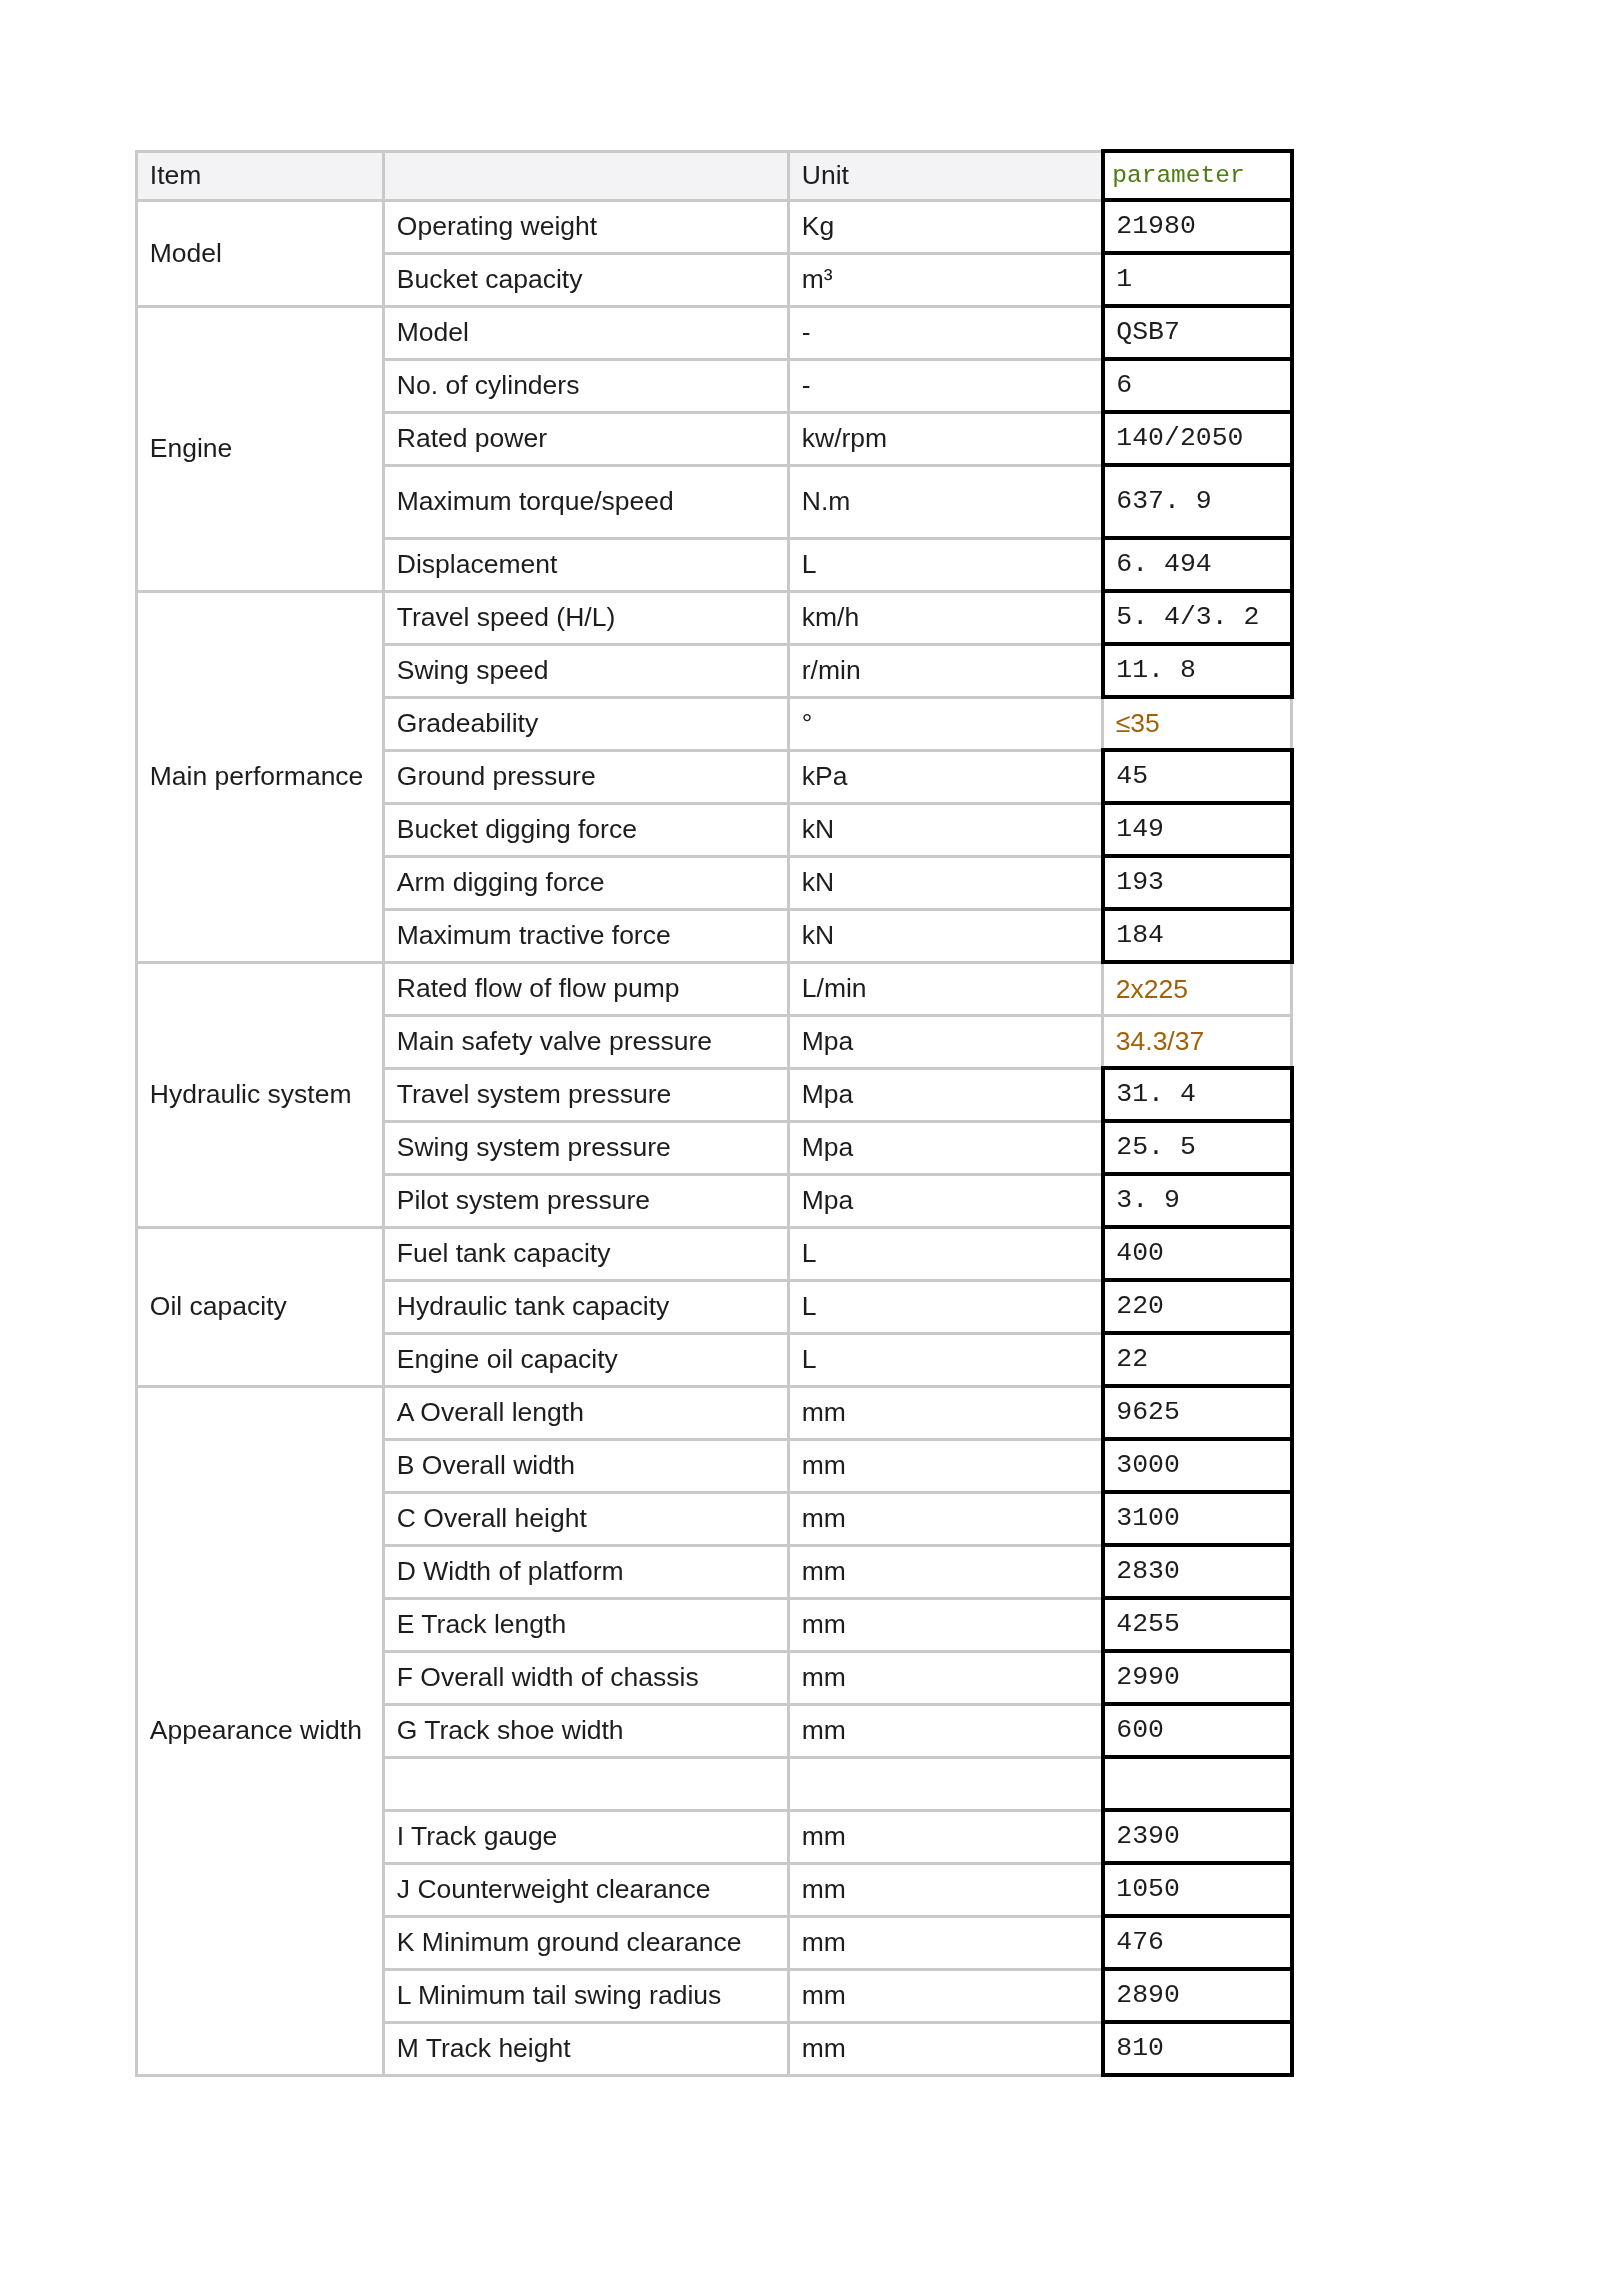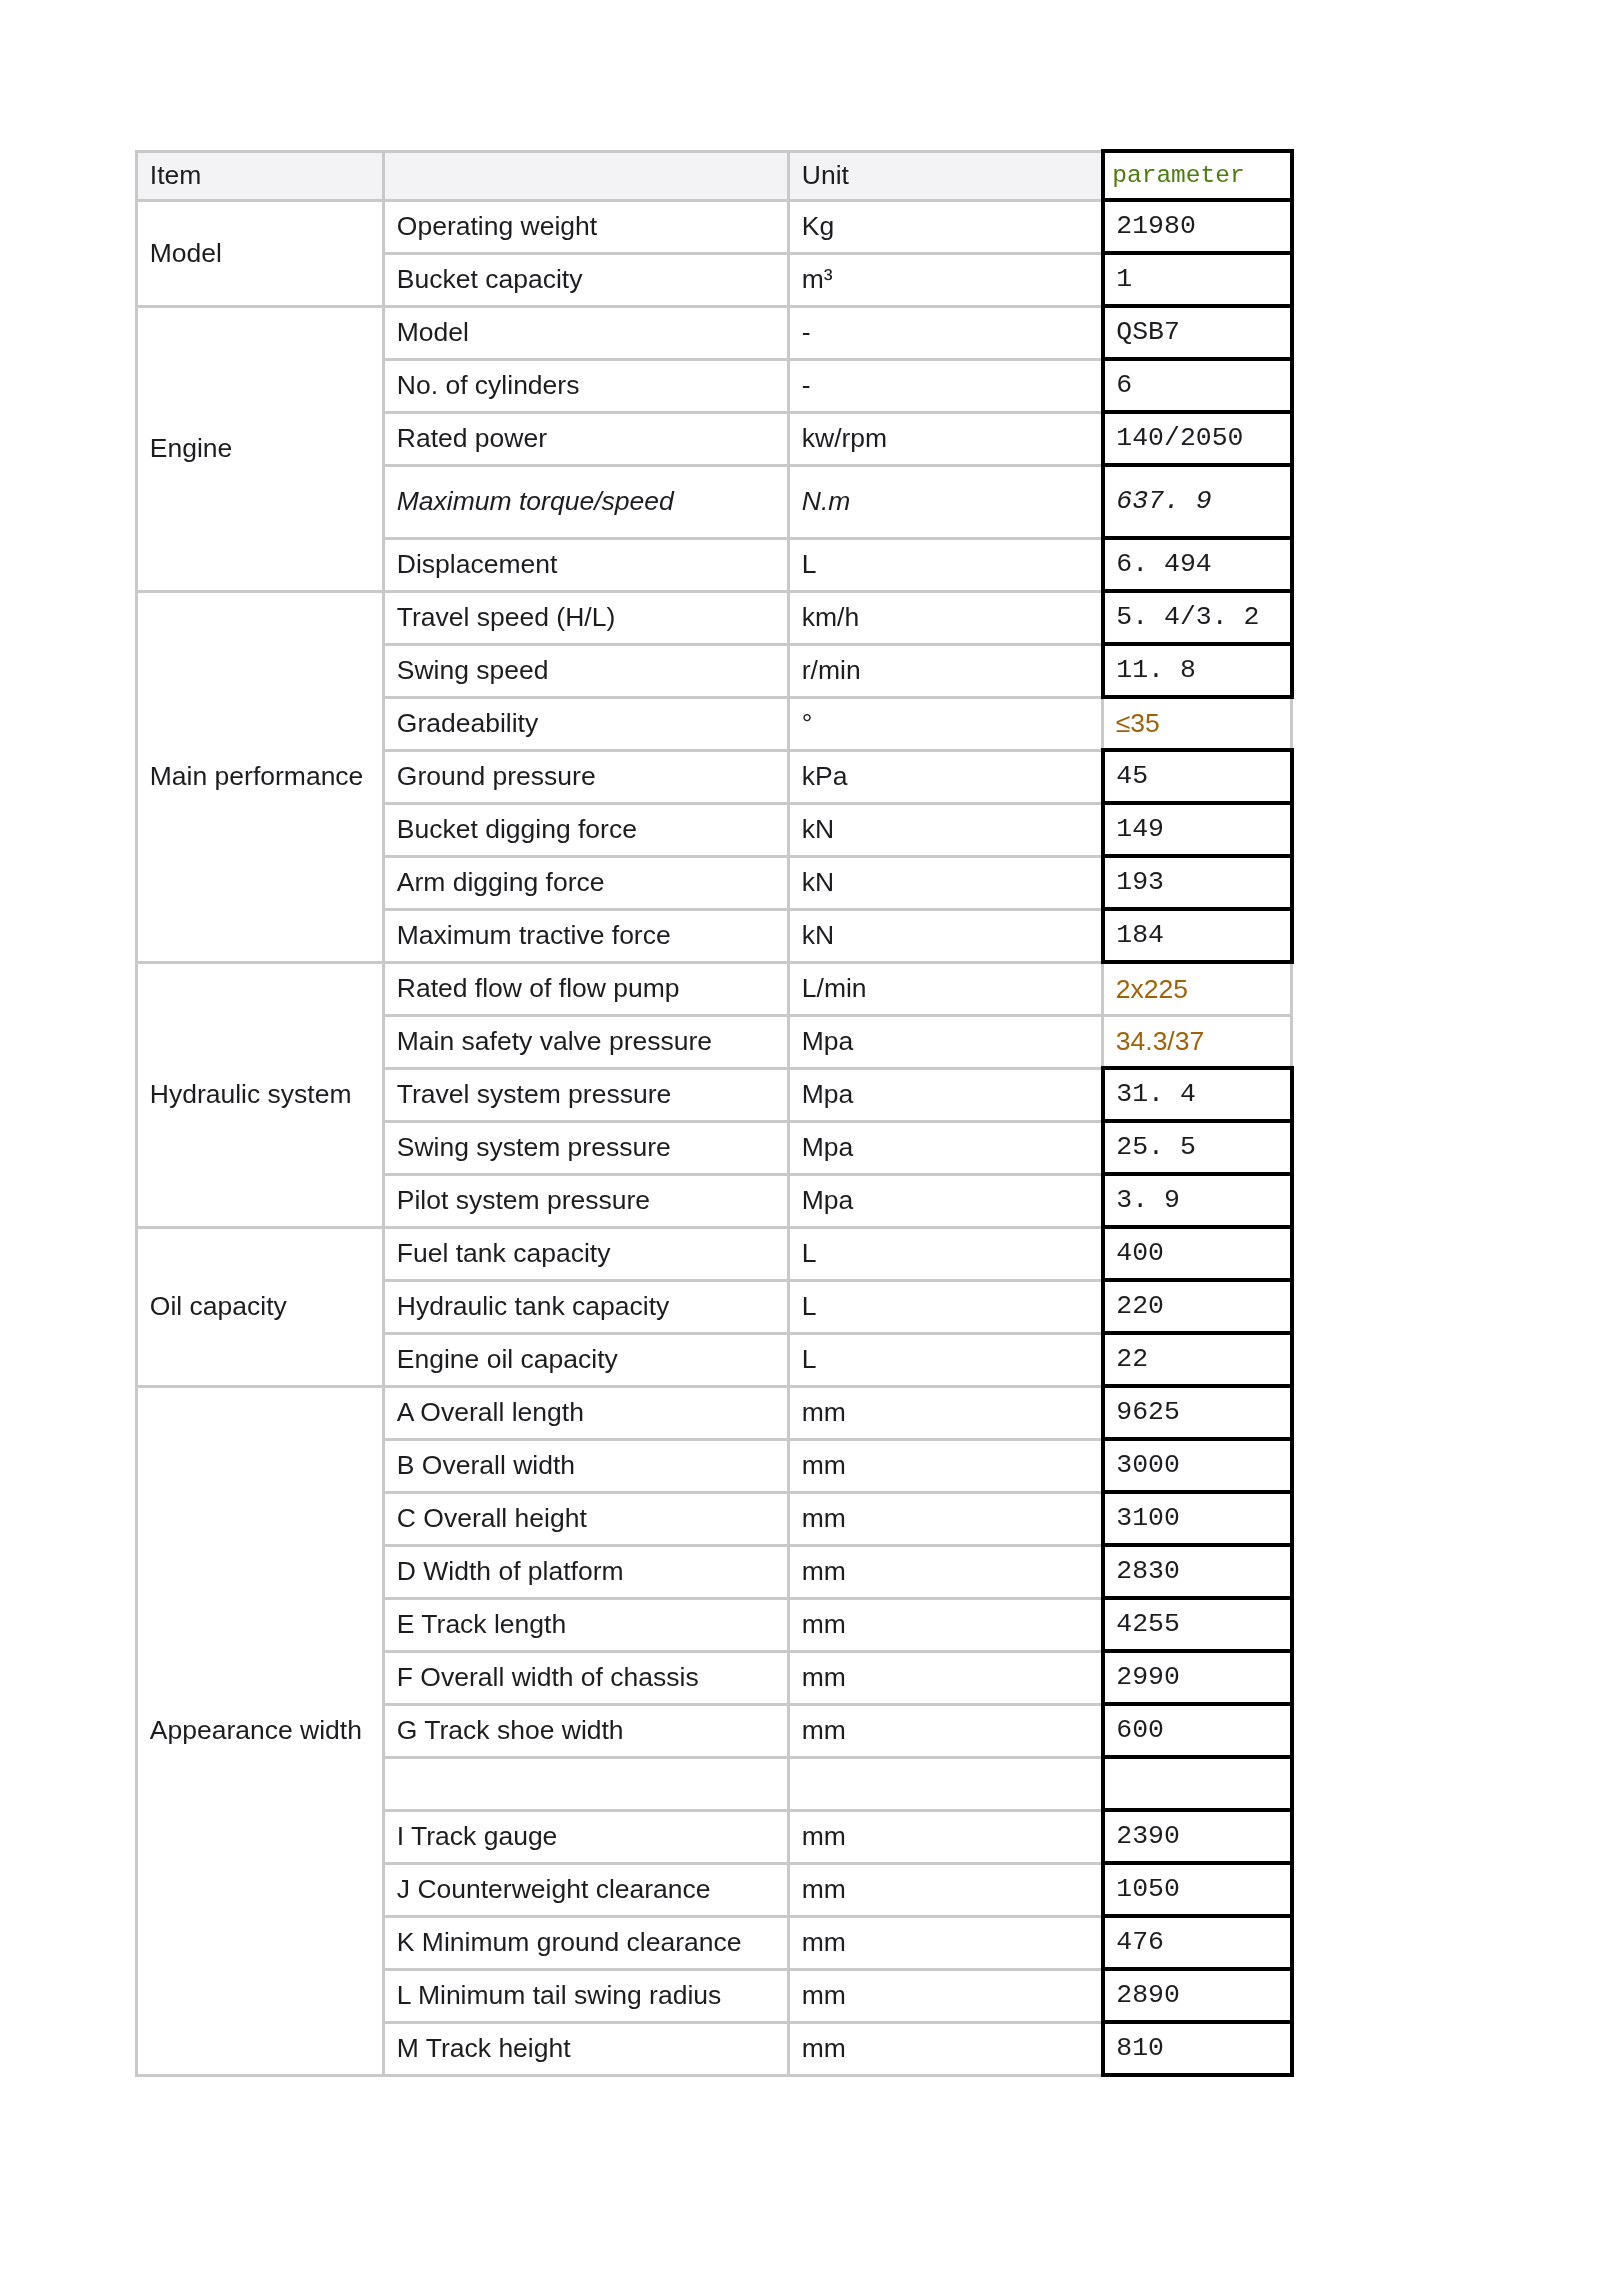--- a/index.html
+++ b/index.html
@@ -35,21 +35,21 @@
   thead th { background: #f3f3f6; }
   thead th.param-head {
     background: #ffffff;
     font-family: "Liberation Mono", monospace;
     font-size: 24.5px;
     color: #4d7c0f;
     border: 4.9px solid #000000;
     padding-left: 7.8px;
   }
   tbody tr { height: 53px; }
-  tbody tr.tall { height: 73px; font-style: italic; }
+  tbody tr.tall { height: 73px; }
   td.group-cell { background: #ffffff; }
   td.label-cell { background: #ffffff; margin-top: 42px; }
   td.unit-cell  { background: #ffffff; margin-top: 36px; }
   td.param-cell {
     background: #ffffff;
     font-family: "Liberation Mono", monospace;
     font-size: 26.5px;
     color: #000000;
     padding-left: 7.8px;
   }

